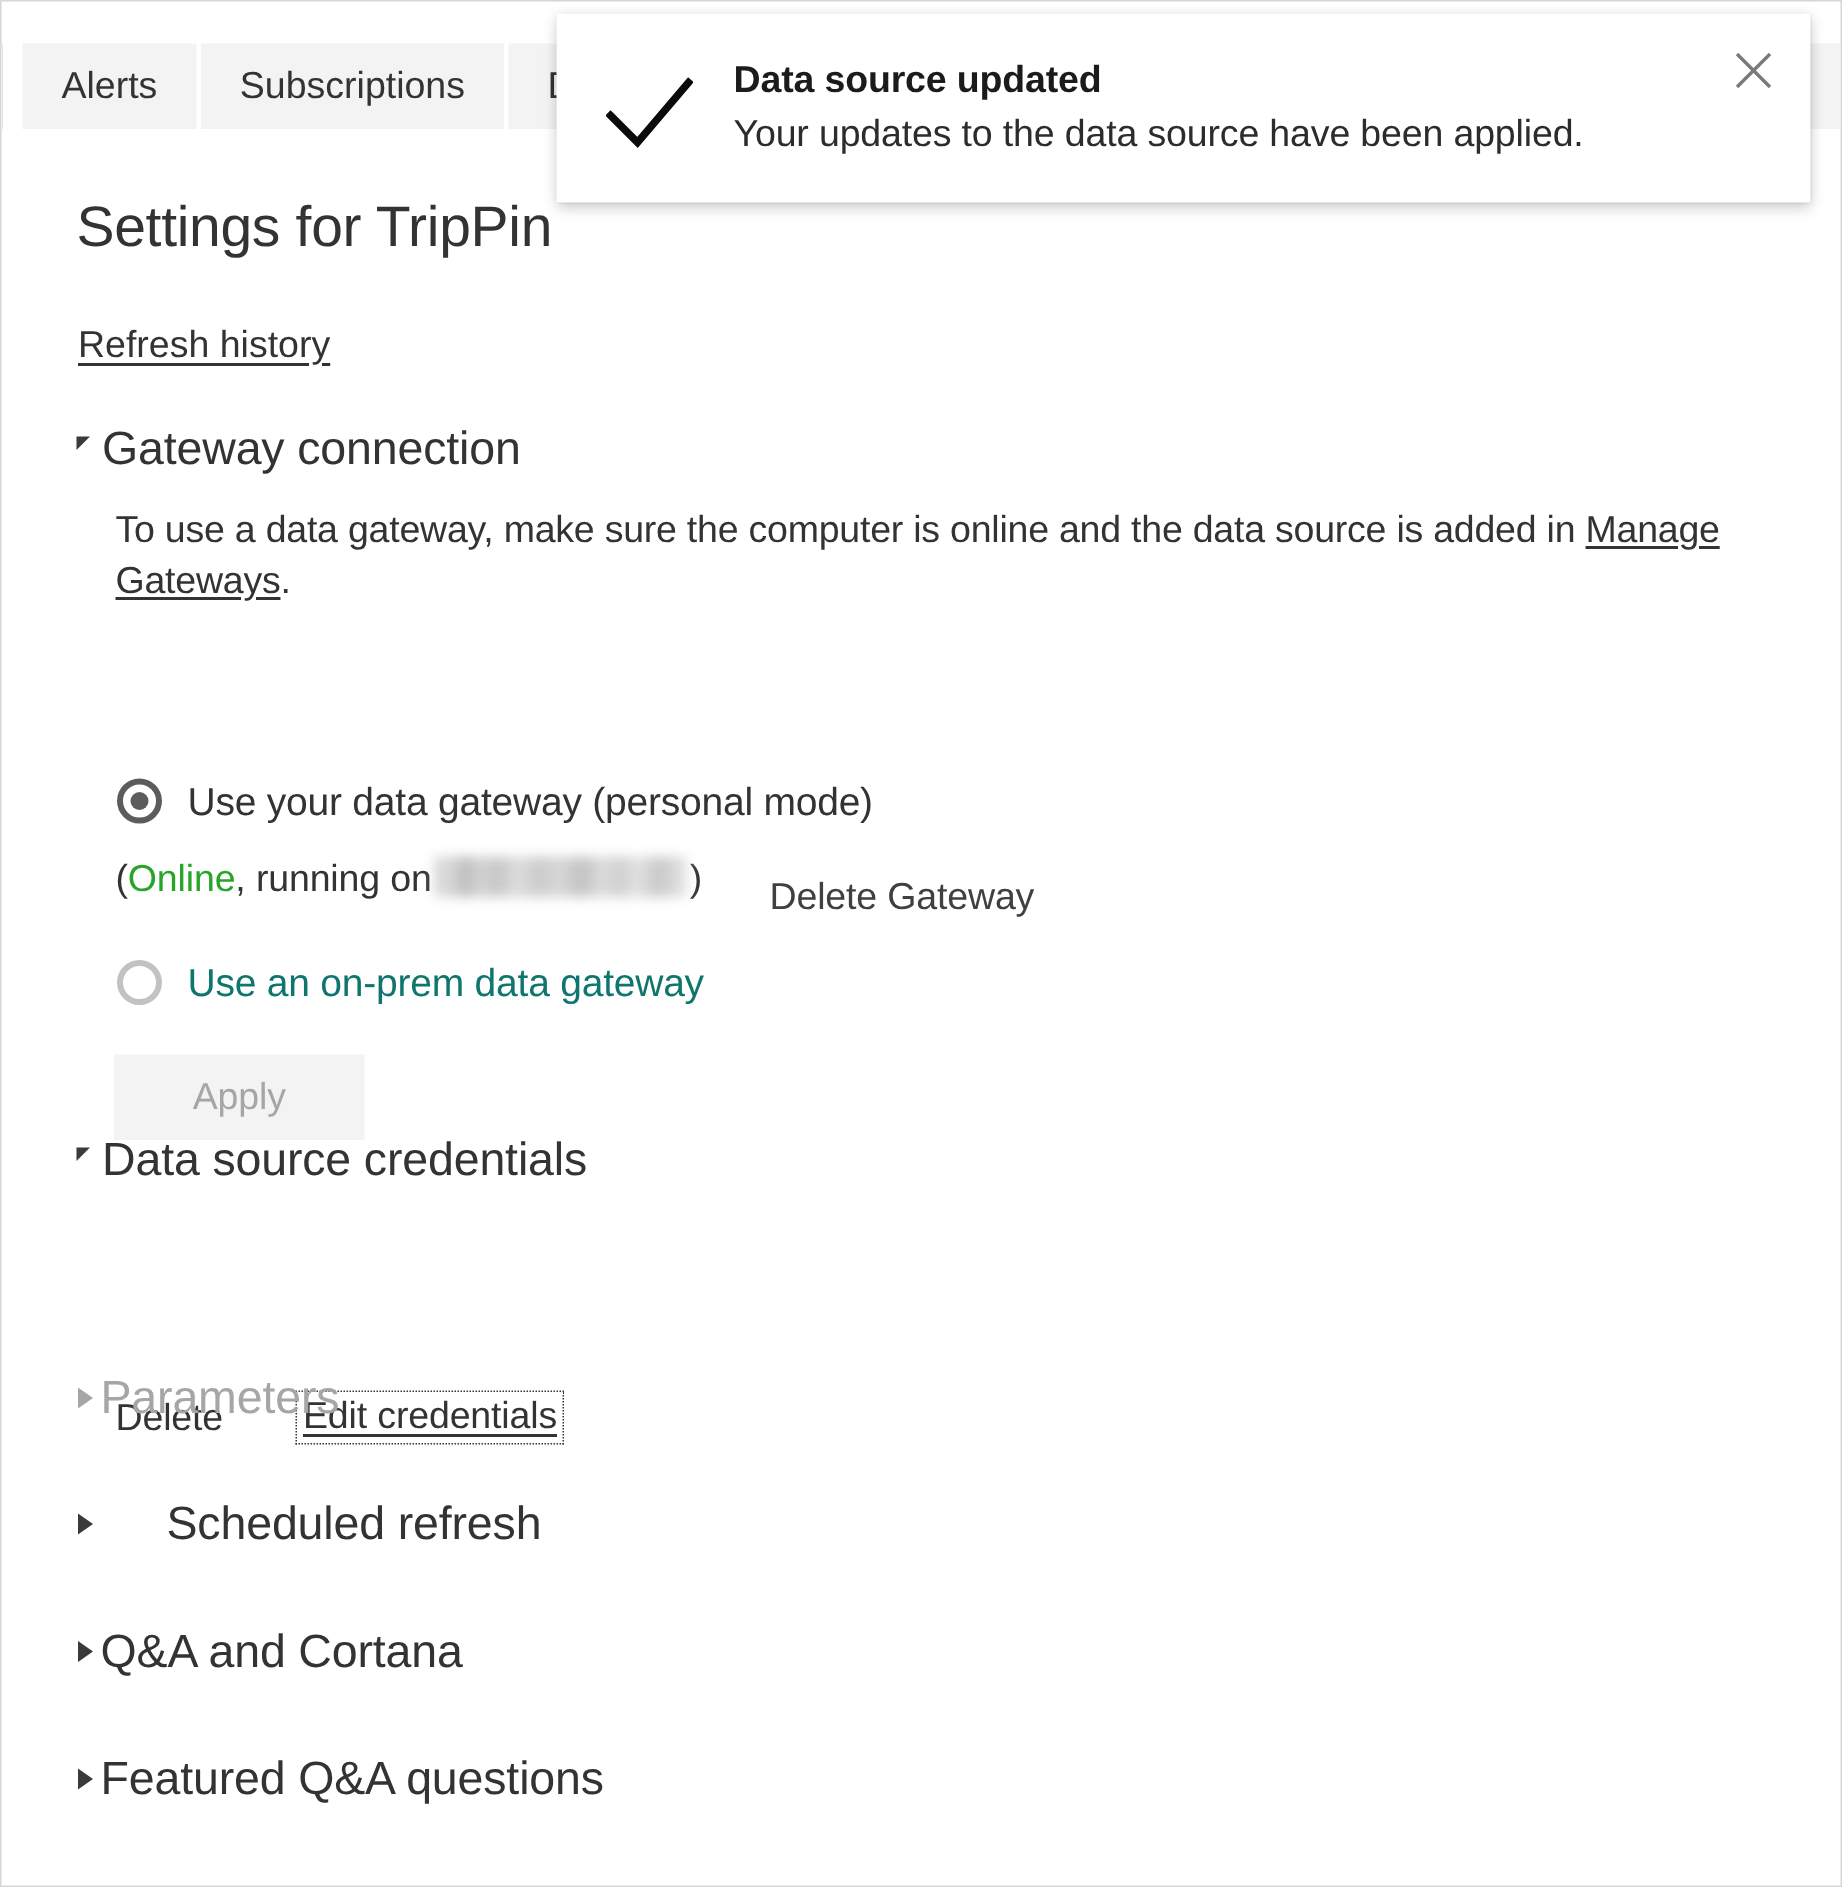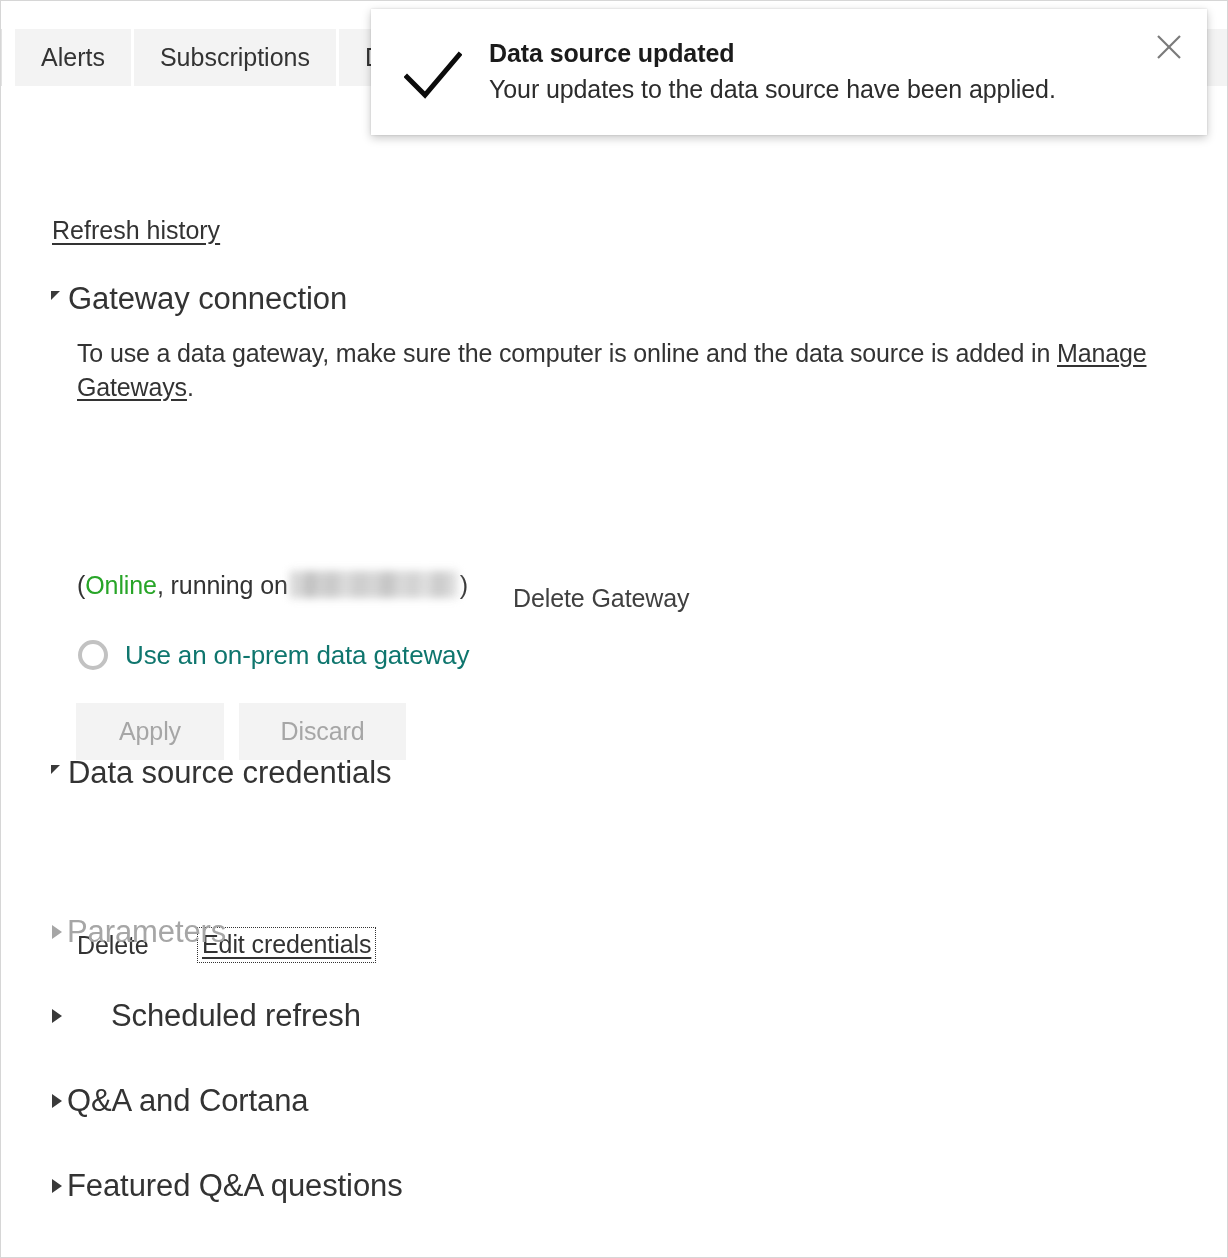--- a/index.html
+++ b/index.html
@@ -338,51 +338,55 @@
     <div class="toast-close">
       <svg width="26" height="26" viewBox="0 0 26 26">
         <line x1="2" y1="2" x2="24" y2="24" stroke="#7a7a7a" stroke-width="2.2"></line>
         <line x1="24" y1="2" x2="2" y2="24" stroke="#7a7a7a" stroke-width="2.2"></line>
       </svg>
     </div>
   </div>
 
   <div class="content">
 
+    <div class="page-title">Settings for TripPin</div>
 
     <div class="refresh-history">Refresh history</div>
 
     <div class="section-head" id="sec-gateway">
       <span class="tri tri-open"></span>
       <span class="sec-label">Gateway connection</span>
     </div>
 
     <div class="gw-desc">
       <span>To use a data gateway, make sure the computer is online and the data source is added in </span><a>Manage Gateways</a><span>.</span>
     </div>
 
+    <div class="radio-row" id="radio-personal">
+      <span class="radio on"></span>
+      <span class="radio-label">Use your data gateway (personal mode)</span>
+    </div>
 
     <div class="status-line">
       <span>(</span>
         <span class="status-online">Online</span>
         <span>, running on </span>
         <span class="redact"></span>
         <span>)</span>
     </div>
 
     <div class="delete-gateway">Delete Gateway</div>
 
     <div class="radio-row" id="radio-onprem">
       <span class="radio off"></span>
       <span class="radio-label muted">Use an on-prem data gateway</span>
     </div>
 
     <div class="btn-row">
       <button class="btn" disabled="">Apply</button>
-      <button class="btn" disabled="">Discard</button>
     </div>
 
     <div class="section-head" id="sec-credentials">
       <span class="tri tri-open"></span>
       <span class="sec-label">Data source credentials</span>
     </div>
 
     <div class="cred-row">
       <span class="cred-name">Delete</span>
       <span class="cred-link">Edit credentials</span>

